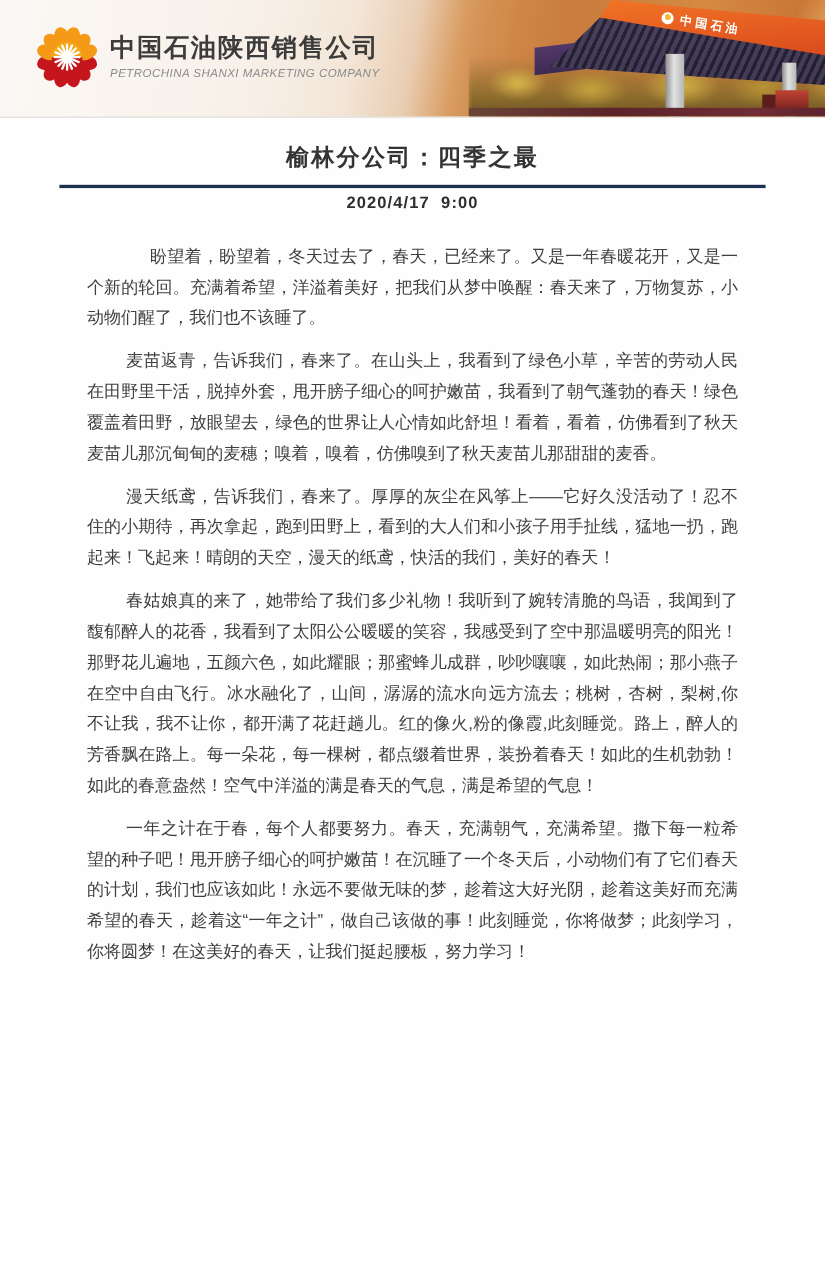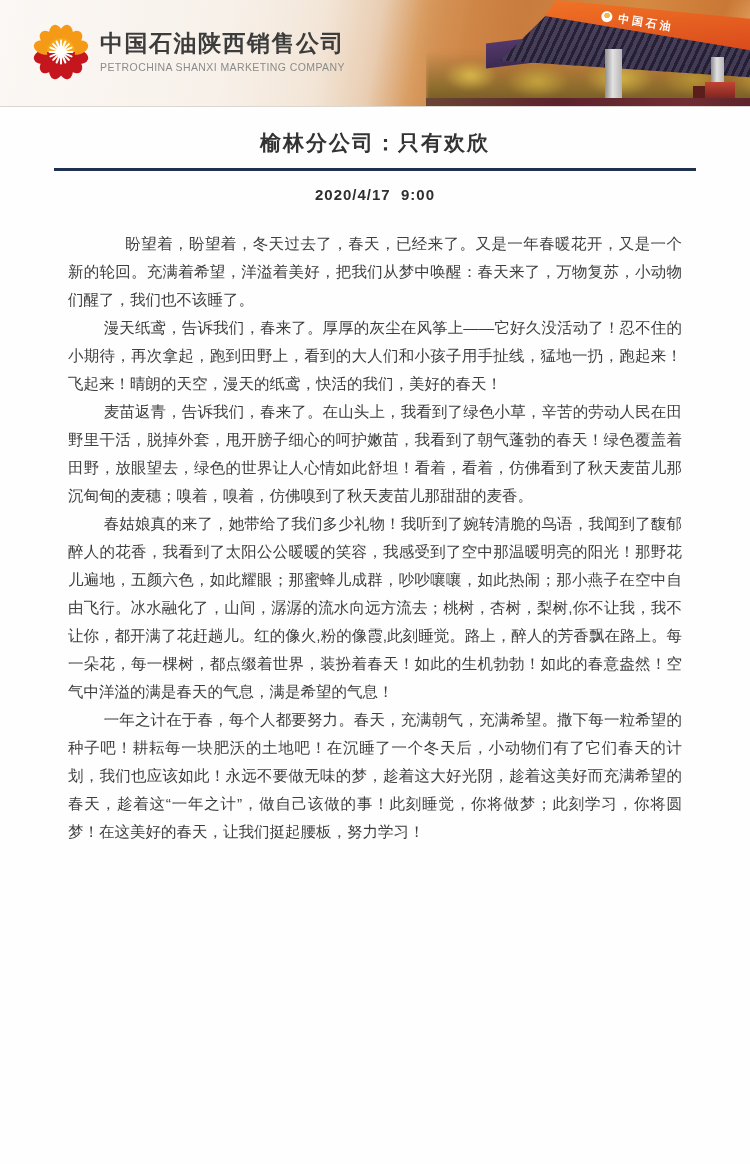--- a/index.html
+++ b/index.html
@@ -39,20 +39,21 @@
     font-weight: bold;
     color: #3c3c3c;
     letter-spacing: 1.5px;
     line-height: 1.1;
   }
   .brand-en {
     font-size: 10.5px;
     color: #8b8b8b;
     letter-spacing: 0.4px;
     margin-top: 4px;
+    font-style: italic;
   }
 
   
   .photo {
     position: absolute;
     right: 0; top: 0;
     width: 372px; height: 106px;
     overflow: hidden;
   }
   .photo-sky {
@@ -134,37 +135,37 @@
     font-weight: 600;
     color: #333333;
     letter-spacing: 2px;
   }
   .title-rule {
     width: 642px; height: 3px;
     margin: 11px auto 0;
     background: #20304f;
   }
   .article-date {
-    margin-top: 15px;
+    margin-top: 5px;
     text-align: center;
     font-size: 15px;
     font-weight: bold;
     color: #2e2e2e;
     letter-spacing: 1px;
     white-space: pre;
   }
   .article-body {
     margin: 27px 68px 0 68px;
     font-size: 15.5px;
     line-height: 28px;
     color: #3e3e3e;
     text-align: justify;
     word-break: break-all;
   }
-  .article-body p { margin: 0; text-indent: 2.3em; }
+  .article-body p { margin: 11px; text-indent: 2.3em; }
   .article-body p.first { text-indent: 3.7em; }
 </style>
 </head>
 <body>
 
 <div class="page">
 
   <div class="site-header">
 
     <div class="brand">
@@ -223,26 +224,26 @@
         <span>中国石油</span>
       </div>
       <div class="photo-col col-1"></div>
       <div class="photo-col col-2"></div>
       <div class="photo-pump"></div>
       <div class="photo-maroon"></div>
     </div>
   </div>
 
   <div class="article">
-    <div class="article-title">榆林分公司：只有欢欣</div>
+    <div class="article-title">榆林分公司：四季之最</div>
     <div class="title-rule"></div>
     <div class="article-date">2020/4/17  9:00</div>
 
     <div class="article-body">
       <p class="first">盼望着，盼望着，冬天过去了，春天，已经来了。又是一年春暖花开，又是一个新的轮回。充满着希望，洋溢着美好，把我们从梦中唤醒：春天来了，万物复苏，小动物们醒了，我们也不该睡了。</p>
+      <p>麦苗返青，告诉我们，春来了。在山头上，我看到了绿色小草，辛苦的劳动人民在田野里干活，脱掉外套，甩开膀子细心的呵护嫩苗，我看到了朝气蓬勃的春天！绿色覆盖着田野，放眼望去，绿色的世界让人心情如此舒坦！看着，看着，仿佛看到了秋天麦苗儿那沉甸甸的麦穗；嗅着，嗅着，仿佛嗅到了秋天麦苗儿那甜甜的麦香。</p>
       <p>漫天纸鸢，告诉我们，春来了。厚厚的灰尘在风筝上——它好久没活动了！忍不住的小期待，再次拿起，跑到田野上，看到的大人们和小孩子用手扯线，猛地一扔，跑起来！飞起来！晴朗的天空，漫天的纸鸢，快活的我们，美好的春天！</p>
-      <p>麦苗返青，告诉我们，春来了。在山头上，我看到了绿色小草，辛苦的劳动人民在田野里干活，脱掉外套，甩开膀子细心的呵护嫩苗，我看到了朝气蓬勃的春天！绿色覆盖着田野，放眼望去，绿色的世界让人心情如此舒坦！看着，看着，仿佛看到了秋天麦苗儿那沉甸甸的麦穗；嗅着，嗅着，仿佛嗅到了秋天麦苗儿那甜甜的麦香。</p>
       <p>春姑娘真的来了，她带给了我们多少礼物！我听到了婉转清脆的鸟语，我闻到了馥郁醉人的花香，我看到了太阳公公暖暖的笑容，我感受到了空中那温暖明亮的阳光！那野花儿遍地，五颜六色，如此耀眼；那蜜蜂儿成群，吵吵嚷嚷，如此热闹；那小燕子在空中自由飞行。冰水融化了，山间，潺潺的流水向远方流去；桃树，杏树，梨树,你不让我，我不让你，都开满了花赶趟儿。红的像火,粉的像霞,此刻睡觉。路上，醉人的芳香飘在路上。每一朵花，每一棵树，都点缀着世界，装扮着春天！如此的生机勃勃！如此的春意盎然！空气中洋溢的满是春天的气息，满是希望的气息！</p>
-      <p>一年之计在于春，每个人都要努力。春天，充满朝气，充满希望。撒下每一粒希望的种子吧！耕耘每一块肥沃的土地吧！在沉睡了一个冬天后，小动物们有了它们春天的计划，我们也应该如此！永远不要做无味的梦，趁着这大好光阴，趁着这美好而充满希望的春天，趁着这“一年之计”，做自己该做的事！此刻睡觉，你将做梦；此刻学习，你将圆梦！在这美好的春天，让我们挺起腰板，努力学习！</p>
+      <p>一年之计在于春，每个人都要努力。春天，充满朝气，充满希望。撒下每一粒希望的种子吧！甩开膀子细心的呵护嫩苗！在沉睡了一个冬天后，小动物们有了它们春天的计划，我们也应该如此！永远不要做无味的梦，趁着这大好光阴，趁着这美好而充满希望的春天，趁着这“一年之计”，做自己该做的事！此刻睡觉，你将做梦；此刻学习，你将圆梦！在这美好的春天，让我们挺起腰板，努力学习！</p>
     </div>
   </div>
 
 </div>
 
 </body></html>

